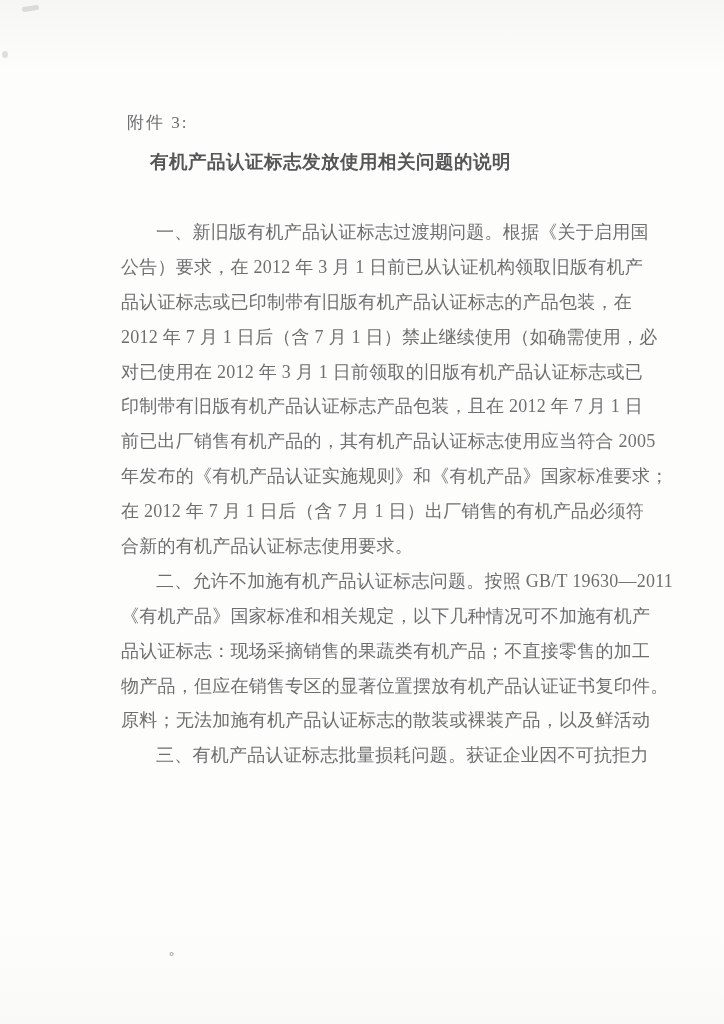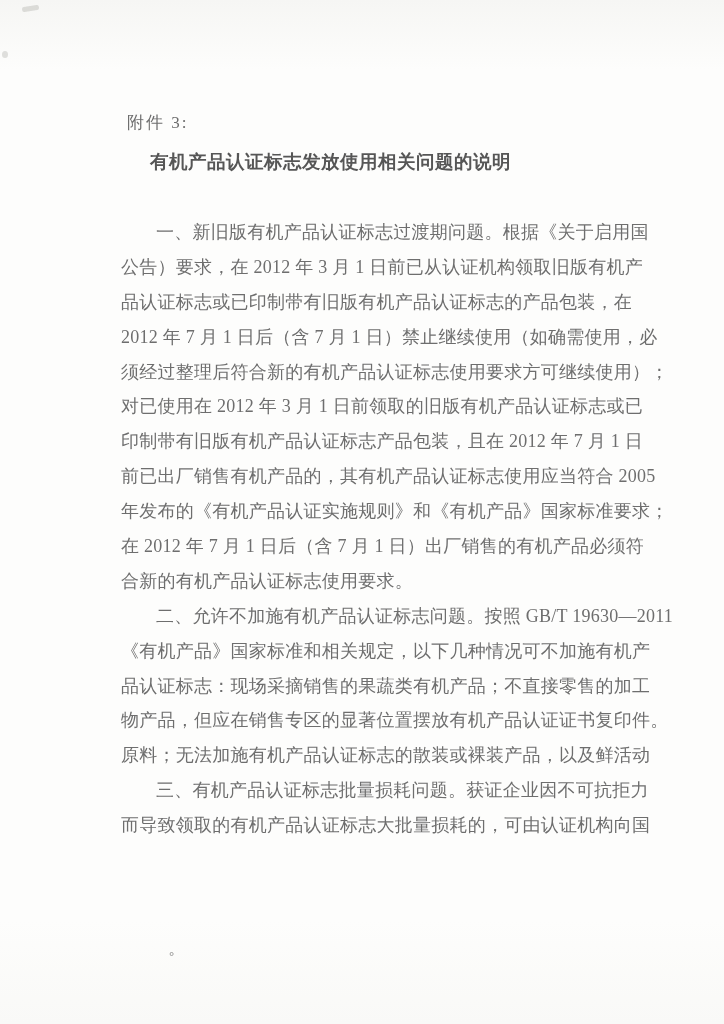--- a/index.html
+++ b/index.html
@@ -72,30 +72,28 @@
 
   <div class="attachment">附件 3:</div>
 
   <h1 class="title">有机产品认证标志发放使用相关问题的说明</h1>
 
   <div class="body">
       <div class="line indent">一、新旧版有机产品认证标志过渡期问题。根据《关于启用国</div>
       <div class="line">公告）要求，在 2012 年 3 月 1 日前已从认证机构领取旧版有机产</div>
       <div class="line">品认证标志或已印制带有旧版有机产品认证标志的产品包装，在</div>
       <div class="line">2012 年 7 月 1 日后（含 7 月 1 日）禁止继续使用（如确需使用，必</div>
-      <div class="line">须经过整理后符合新的有机产品认证标志使用要求方可继续使用）；</div>
       <div class="line">对已使用在 2012 年 3 月 1 日前领取的旧版有机产品认证标志或已</div>
       <div class="line">印制带有旧版有机产品认证标志产品包装，且在 2012 年 7 月 1 日</div>
       <div class="line">前已出厂销售有机产品的，其有机产品认证标志使用应当符合 2005</div>
       <div class="line">年发布的《有机产品认证实施规则》和《有机产品》国家标准要求；</div>
       <div class="line">在 2012 年 7 月 1 日后（含 7 月 1 日）出厂销售的有机产品必须符</div>
       <div class="line">合新的有机产品认证标志使用要求。</div>
       <div class="line indent">二、允许不加施有机产品认证标志问题。按照 GB/T 19630—2011</div>
       <div class="line">《有机产品》国家标准和相关规定，以下几种情况可不加施有机产</div>
       <div class="line">品认证标志：现场采摘销售的果蔬类有机产品；不直接零售的加工</div>
       <div class="line">物产品，但应在销售专区的显著位置摆放有机产品认证证书复印件。</div>
       <div class="line">原料；无法加施有机产品认证标志的散装或裸装产品，以及鲜活动</div>
       <div class="line indent">三、有机产品认证标志批量损耗问题。获证企业因不可抗拒力</div>
-      <div class="line">而导致领取的有机产品认证标志大批量损耗的，可由认证机构向国</div>
     </div>
 
   <div class="trailing">。</div>
 </div>
 
 </body></html>

